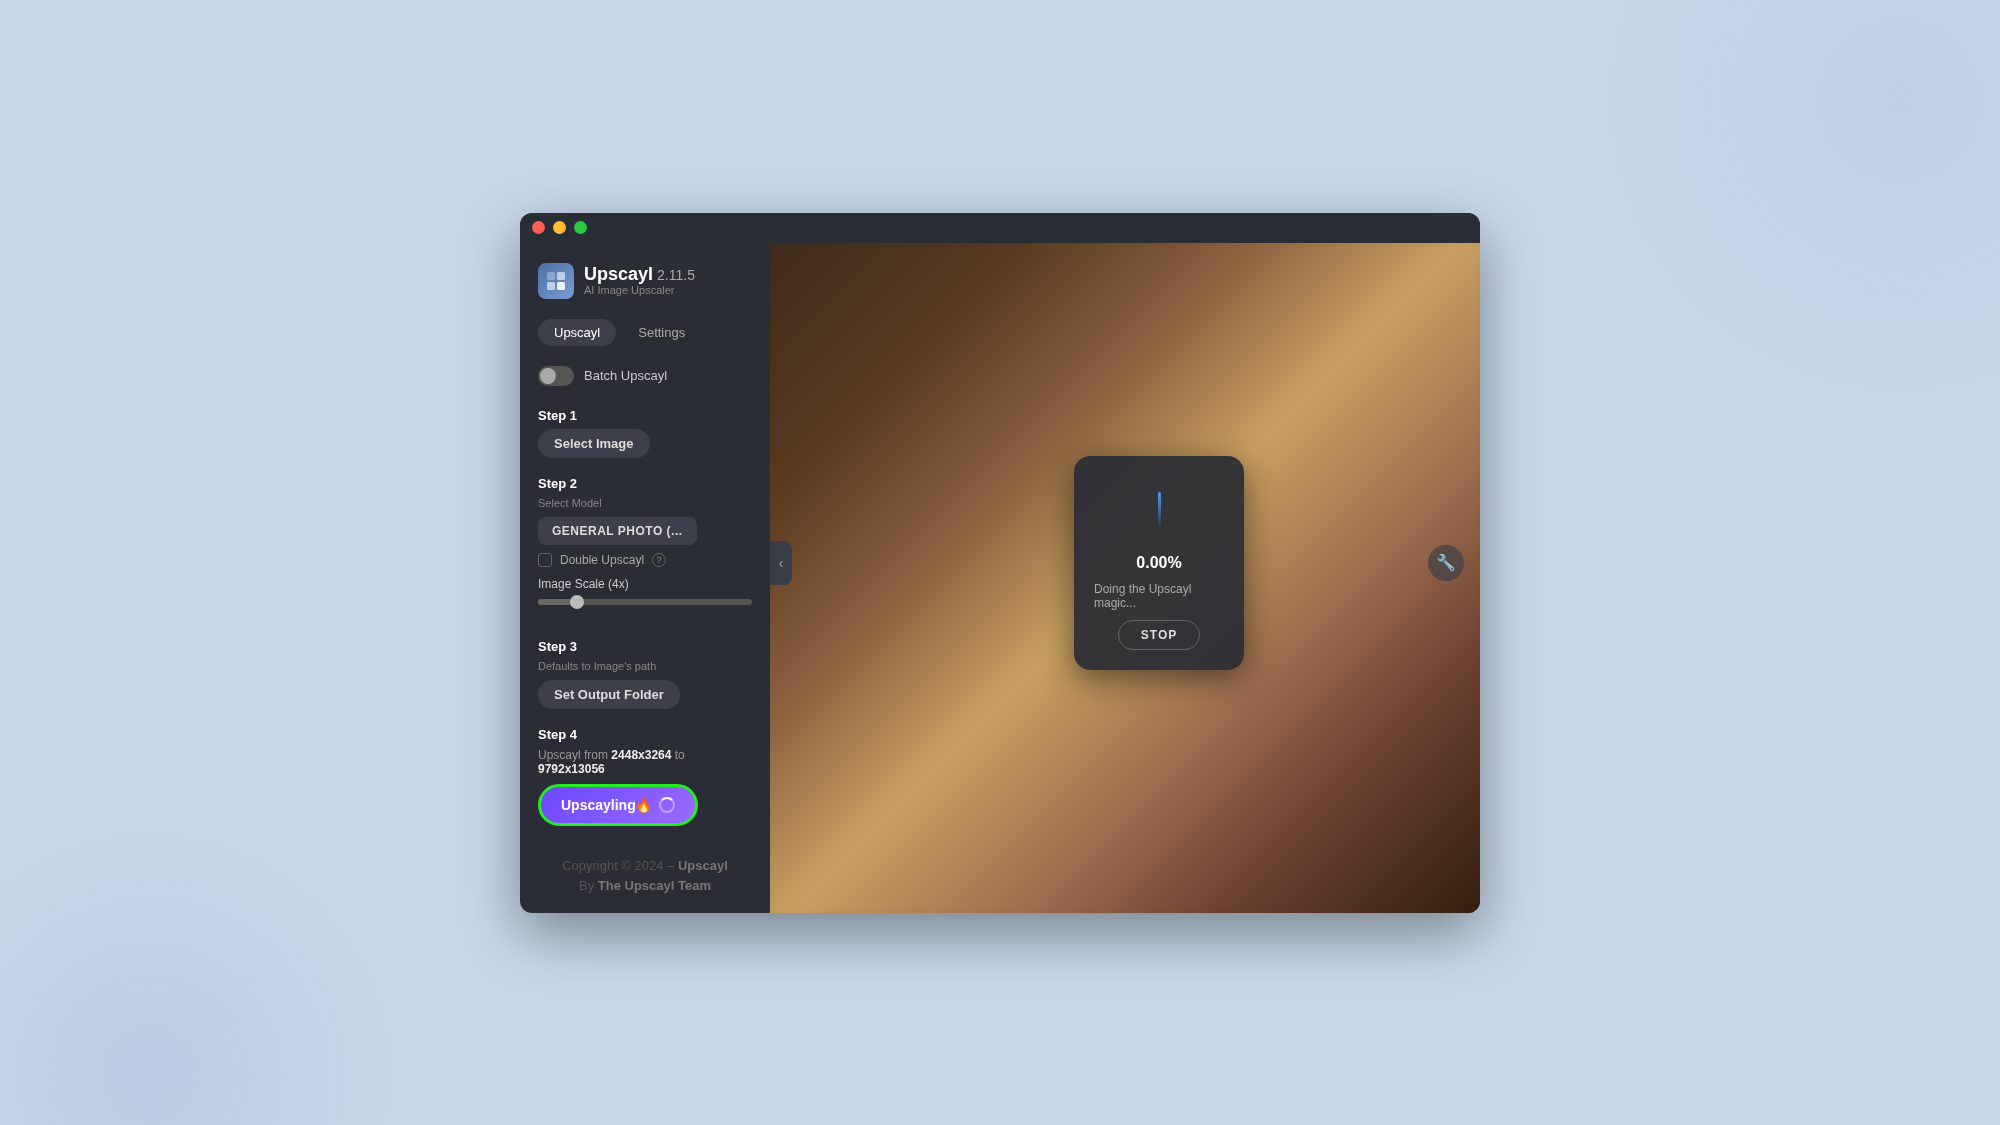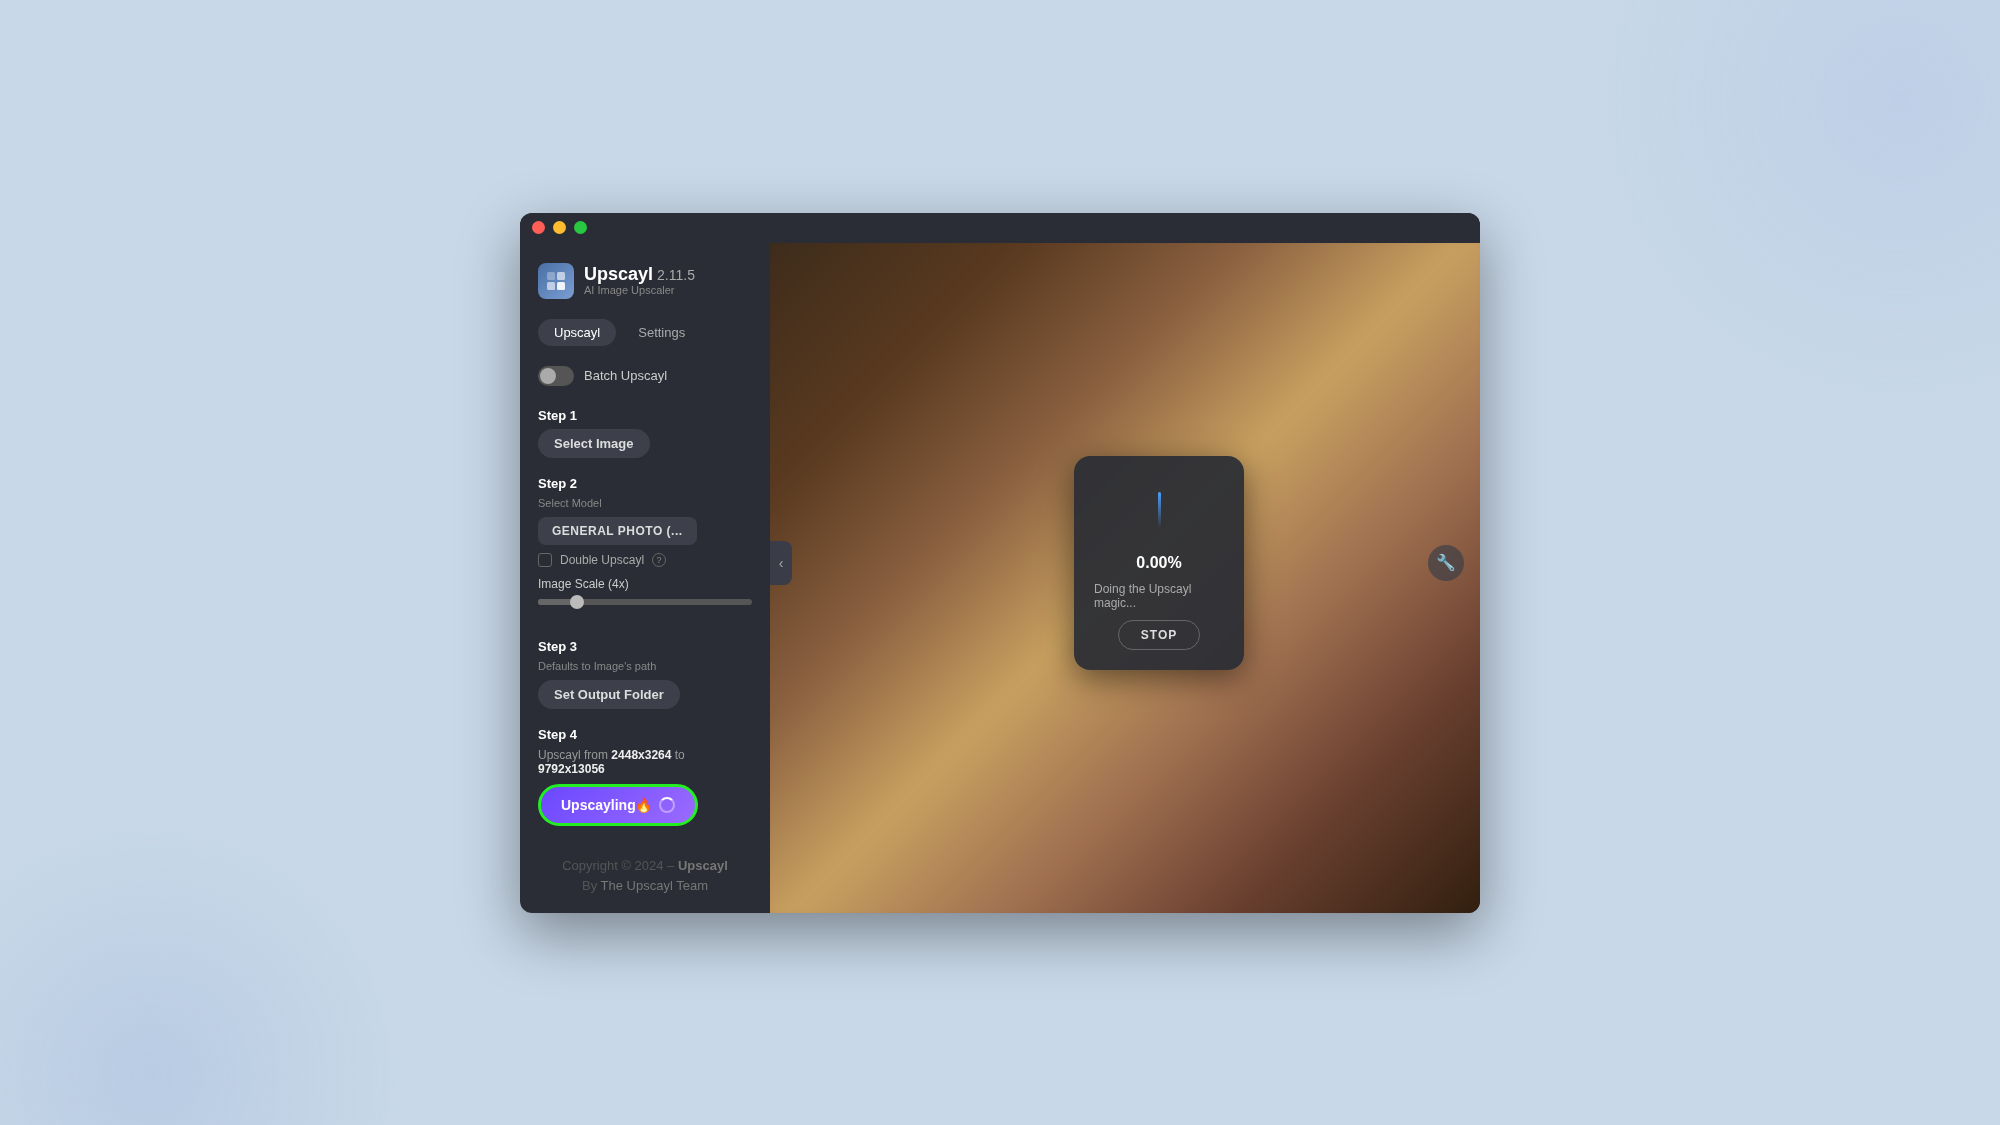--- a/index.html
+++ b/index.html
@@ -559,21 +559,21 @@
         </button>
       </div>
 
       <div class="copyright">
         <div>
           <span>Copyright © 2024 –</span>
           <span style="font-weight:600;color:#777;">Upscayl</span>
         </div>
         <div>
           <span>By</span>
-          <span style="font-weight:400;color:#777;">The Upscayl Team</span>
+          <span style="font-weight:700;color:#777;">The Upscayl Team</span>
         </div>
       </div>
 
     </div>
   </div>
 
   <div class="main-content">
 
     <div class="image-preview">
       <div class="blurred-bg"></div>

